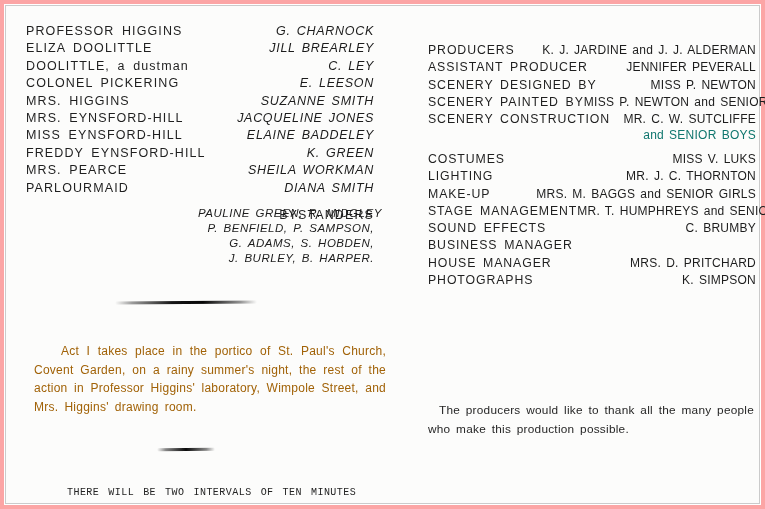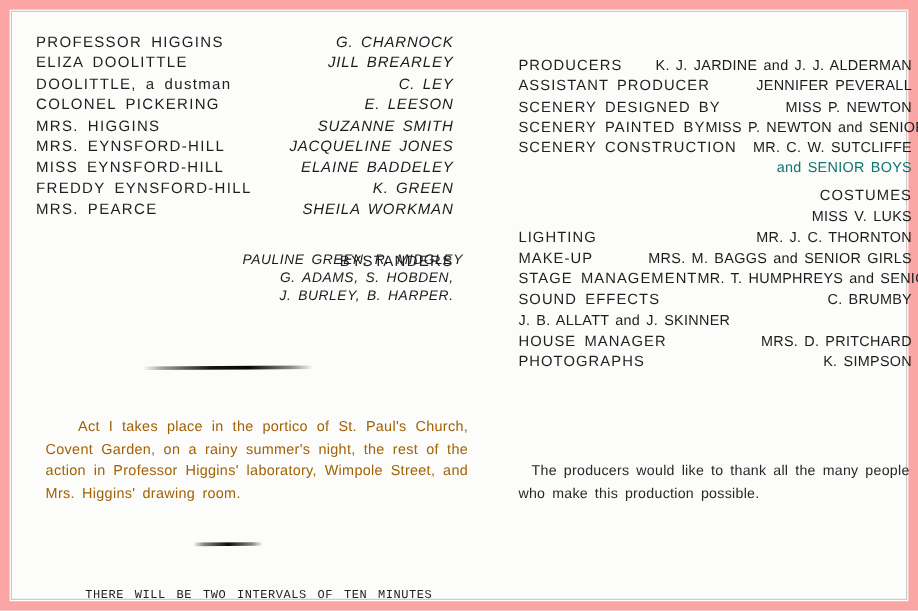--- a/index.html
+++ b/index.html
@@ -9,21 +9,21 @@
     height: 509px;
     overflow: hidden;
     background: #ffffff;
   }
   .page {
     position: relative;
     box-sizing: border-box;
     width: 765px;
     height: 509px;
     background: #fcfcfb;
-    border: 8px solid #fca5a5;
+    border: 4px solid #fca5a5;
     box-shadow: inset 0 0 0 1px #ffffff, inset 0 0 0 2px #cbcbcb;
     font-family: "Liberation Sans", "DejaVu Sans", sans-serif;
     color: #242424;
   }
 
   
   .cast {
     position: absolute;
     left: 22px;
     top: 19px;
@@ -130,21 +130,21 @@
     top: 38px;
     width: 328px;
   }
   .credit-row {
     display: flex;
     justify-content: space-between;
     align-items: flex-end;
     line-height: 17.3px;
     white-space: nowrap;
   }
-  .credit-row.gap { margin-top: 7px; flex-direction: column; }
+  .credit-row.gap { margin-top: 7px; }
   .credit-label {
     font-size: 12.3px;
     letter-spacing: 0.9px;
     word-spacing: 2.5px;
     color: #1f1f1f;
   }
   .credit-value {
     font-size: 12px;
     letter-spacing: 0.25px;
     word-spacing: 1.5px;
@@ -157,21 +157,21 @@
     font-size: 12px;
     letter-spacing: 0.25px;
     word-spacing: 1.5px;
     white-space: nowrap;
     color: #0f766e;
   }
 
   .thanks-note {
     position: absolute;
     left: 424px;
-    top: 375px;
+    top: 397px;
     width: 334px;
     margin: 0;
     font-size: 11.8px;
     line-height: 19.2px;
     letter-spacing: 0.25px;
     word-spacing: 2.2px;
     text-indent: 11px;
     color: #262626;
   }
 </style>
@@ -210,26 +210,31 @@
       <span class="actor">ELAINE BADDELEY</span>
     </div>
     <div class="cast-row">
       <span class="role">FREDDY EYNSFORD-HILL</span>
       <span class="actor">K. GREEN</span>
     </div>
     <div class="cast-row">
       <span class="role">MRS. PEARCE</span>
       <span class="actor">SHEILA WORKMAN</span>
     </div>
+    <div class="cast-row">
+      <span class="role">PARLOURMAID</span>
+      <span class="actor">DIANA SMITH</span>
+    </div>
   </section>
 
   <section class="bystanders">
     <span class="role">BYSTANDERS</span>
     <div class="names">
       <div>PAULINE GREEN, R. MIDGLEY</div>
+      <div>P. BENFIELD, P. SAMPSON,</div>
       <div>G. ADAMS, S. HOBDEN,</div>
       <div>J. BURLEY, B. HARPER.</div>
     </div>
   </section>
 
   <div class="rule rule-1"></div>
 
   <p class="act-note">Act I takes place in the portico of St. Paul's Church, Covent Garden, on a rainy summer's night, the rest of the action in Professor Higgins' laboratory, Wimpole Street, and Mrs. Higgins' drawing room.</p>
 
   <div class="rule rule-2"></div>
@@ -273,21 +278,21 @@
     </div>
     <div class="credit-row">
       <span class="credit-label">STAGE MANAGEMENT</span>
       <span class="credit-value">MR. T. HUMPHREYS and SENIOR BOYS</span>
     </div>
     <div class="credit-row">
       <span class="credit-label">SOUND EFFECTS</span>
       <span class="credit-value">C. BRUMBY</span>
     </div>
     <div class="credit-row">
-      <span class="credit-value">J. B. ALLATT and J. SKINNER</span>
+      <span class="credit-label">BUSINESS MANAGER</span>
     </div>
     <div class="credit-row">
       <span class="credit-label">HOUSE MANAGER</span>
       <span class="credit-value">MRS. D. PRITCHARD</span>
     </div>
     <div class="credit-row">
       <span class="credit-label">PHOTOGRAPHS</span>
       <span class="credit-value">K. SIMPSON</span>
     </div>
   </section>

